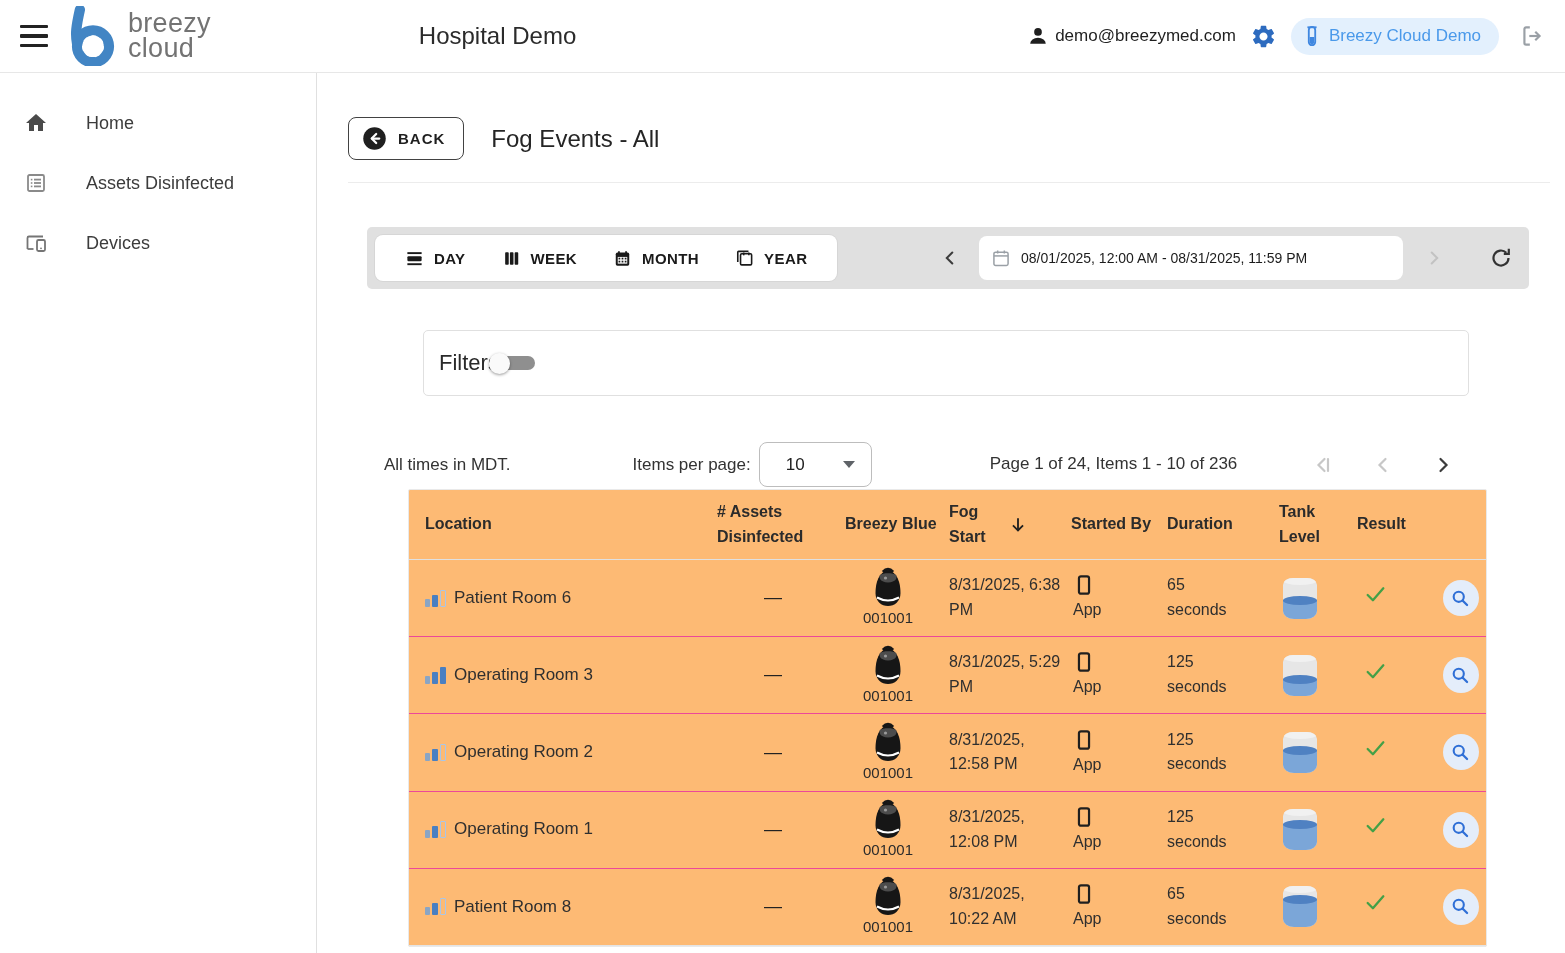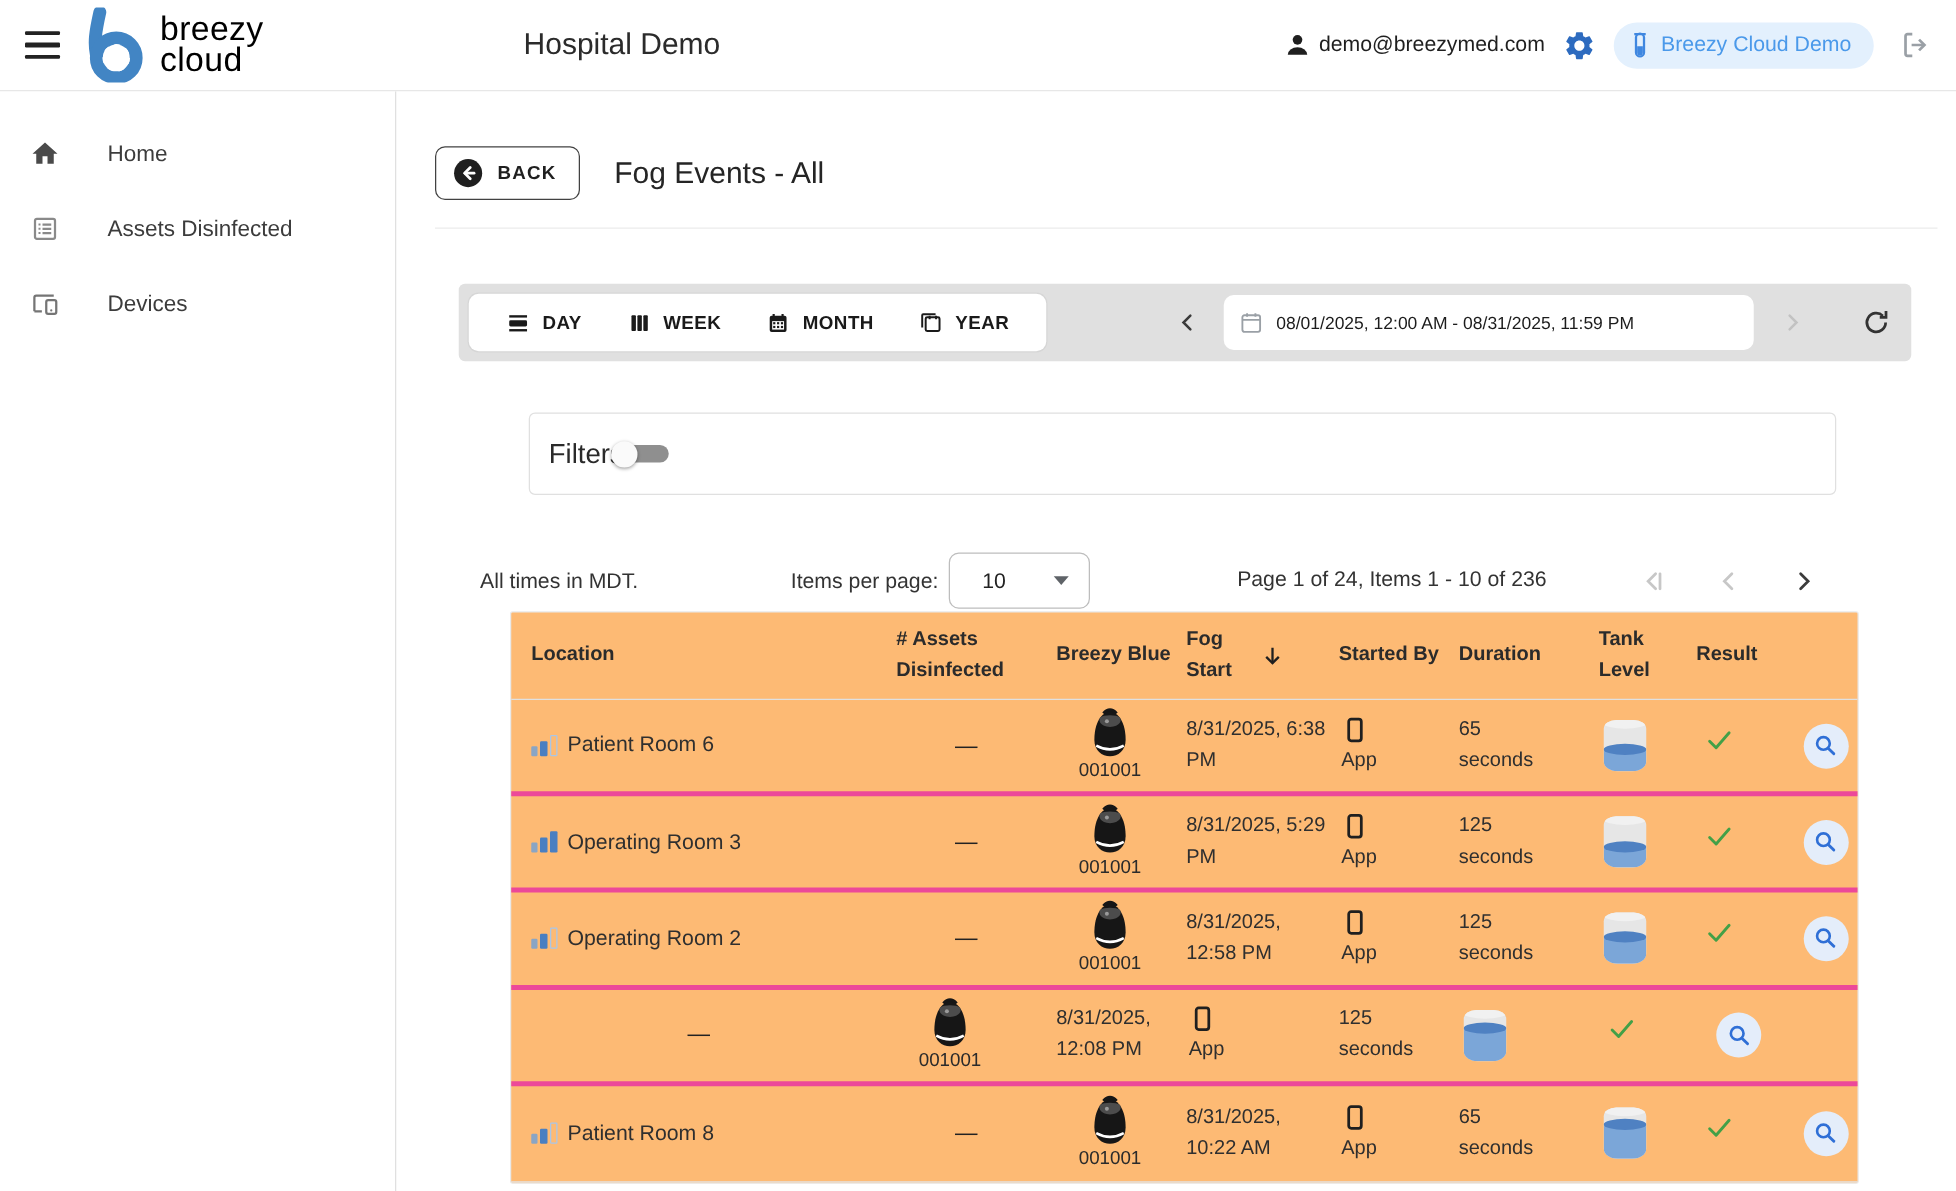--- a/index.html
+++ b/index.html
@@ -4,21 +4,21 @@
 <style>
   * { margin:0; padding:0; box-sizing:border-box; }
   html,body { width:1565px; height:953px; overflow:hidden; background:#fff;
     font-family:"Liberation Sans","DejaVu Sans",sans-serif; color:#2f2f2f; }
 
   
   .topbar { height:73px; display:flex; align-items:center; border-bottom:1px solid #e7e7e7; background:#fff; position:relative; }
   .hamburger { width:30px; height:22px; margin-left:20px; display:flex; flex-direction:column; justify-content:space-between; background:none; border:none; cursor:pointer; }
   .hamburger span { display:block; height:3.2px; width:28px; background:#222; border-radius:1px; }
   .logo { display:flex; align-items:center; margin-left:14px; gap:6px; }
-  .logo-text { font-size:27px; line-height:0.92; color:#000000; letter-spacing:.3px; font-weight:400; }
+  .logo-text { font-size:27px; line-height:0.92; color:#737373; letter-spacing:.3px; font-weight:400; }
   .app-title { font-size:24px; font-weight:400; color:#2b2b2b; margin-left:208px; }
   .topbar-right { margin-left:auto; display:flex; align-items:center; gap:14px; padding-right:20px; }
   .user-chip { display:flex; align-items:center; gap:6px; background:none; border:none; cursor:pointer; font-size:17px; color:#1f1f1f; }
   .gear-btn { background:none; border:none; cursor:pointer; display:flex; }
   .env-pill { display:flex; align-items:center; gap:8px; background:var(--badge-bg); border:none; border-radius:19px; height:37px; padding:0 18px 0 12px; cursor:pointer; }
   .env-pill span { color:var(--badge-text); font-size:17px; }
   .logout-btn { background:none; border:none; cursor:pointer; display:flex; margin-left:6px; }
 
   
   .shell { display:flex; height:880px; }
@@ -61,21 +61,21 @@
   .pager button { background:none; border:none; cursor:pointer; display:flex; }
 
   
   .table { margin-top:2px; margin-left:60px; width:1079px; border:1px solid #e9e9e9; border-radius:2px; background:#fdba74; }
   .grid-row { display:grid; grid-template-columns:300px 128px 104px 122px 96px 112px 78px 84px 55px; align-items:center; }
   .thead { height:70px; border-bottom:1px solid #e0e0e0; }
   .thead .hcell { font-size:16px; font-weight:600; color:#2b2b2b; line-height:1.55; padding-left:8px; }
   .thead .hcell.first { padding-left:16px; }
   .hfog { display:flex; align-items:center; gap:10px; padding-left:8px; }
   .hfog .htxt { font-size:16px; font-weight:600; color:#2b2b2b; line-height:1.55; width:48px; }
-  .trow { height:77.2px; border-bottom:4px solid #ec4899; }
+  .trow { height:77.2px; border-bottom:1px solid #ec4899; }
   .trow:last-child { border-bottom:1px solid #e4e4e4; }
   .cell { font-size:16px; color:#2f2f2f; line-height:1.55; padding-left:8px; }
   .cell.loc { display:flex; align-items:center; padding-left:16px; font-size:17px; }
   .bars { display:flex; align-items:flex-end; gap:2px; margin-right:8px; }
   .bars i { display:block; border-radius:1px; }
   .bars .b1 { width:5px; height:8px; background:#8aa5c4; }
   .bars .b2 { width:6px; height:12px; background:var(--accent); }
   .bars .b3 { width:6px; height:17px; border:1.6px solid #a9c6e8; background:transparent; }
   .bars.all-filled .b3 { border:none; background:var(--accent); }
   .cell.assets { text-align:center; padding-left:0; font-size:18px; color:#222; }
@@ -473,20 +473,28 @@
       <button class="zoom-btn">
         <svg width="21" height="21" viewBox="0 0 24 24">
           <circle cx="10" cy="10" r="5.8" fill="none" stroke="#2f6fd6" stroke-width="2.4"></circle>
           <line x1="14.3" y1="14.3" x2="19.5" y2="19.5" stroke="#2f6fd6" stroke-width="2.6" stroke-linecap="round"></line>
         </svg>
       </button>
     </div>
   </div>
 
   <div class="grid-row trow">
+    <div class="cell loc">
+      <span class="bars">
+                <i class="b1"></i>
+                <i class="b2"></i>
+                <i class="b3"></i>
+              </span>
+      <span>Operating Room 1</span>
+    </div>
     <div class="cell assets">—</div>
     <div class="cell breezy">
       <svg width="38" height="42" viewBox="0 0 36 42">
         <path d="M13 6 Q 18 0.5 23 6" fill="none" stroke="#161616" stroke-width="3.2"></path>
         <path d="M18 4 C 9 6, 5.5 16, 5.5 27 C 5.5 35.5, 11.5 40, 18 40 C 24.5 40, 30.5 35.5, 30.5 27 C 30.5 16, 27 6, 18 4 Z" fill="#161616"></path>
         <path d="M10 9 C 13 6.5, 23 6.5, 26 9 C 27.5 12, 26 16, 18 16.5 C 10 16, 8.8 12, 10 9 Z" fill="#4c4c4c"></path>
         <circle cx="15.5" cy="12" r="1.6" fill="#9a9a9a"></circle>
         <path d="M7 31.5 Q 18 37.5 29 31.5" fill="none" stroke="#ffffff" stroke-width="2"></path>
       </svg>
       <span class="devid">001001</span>

